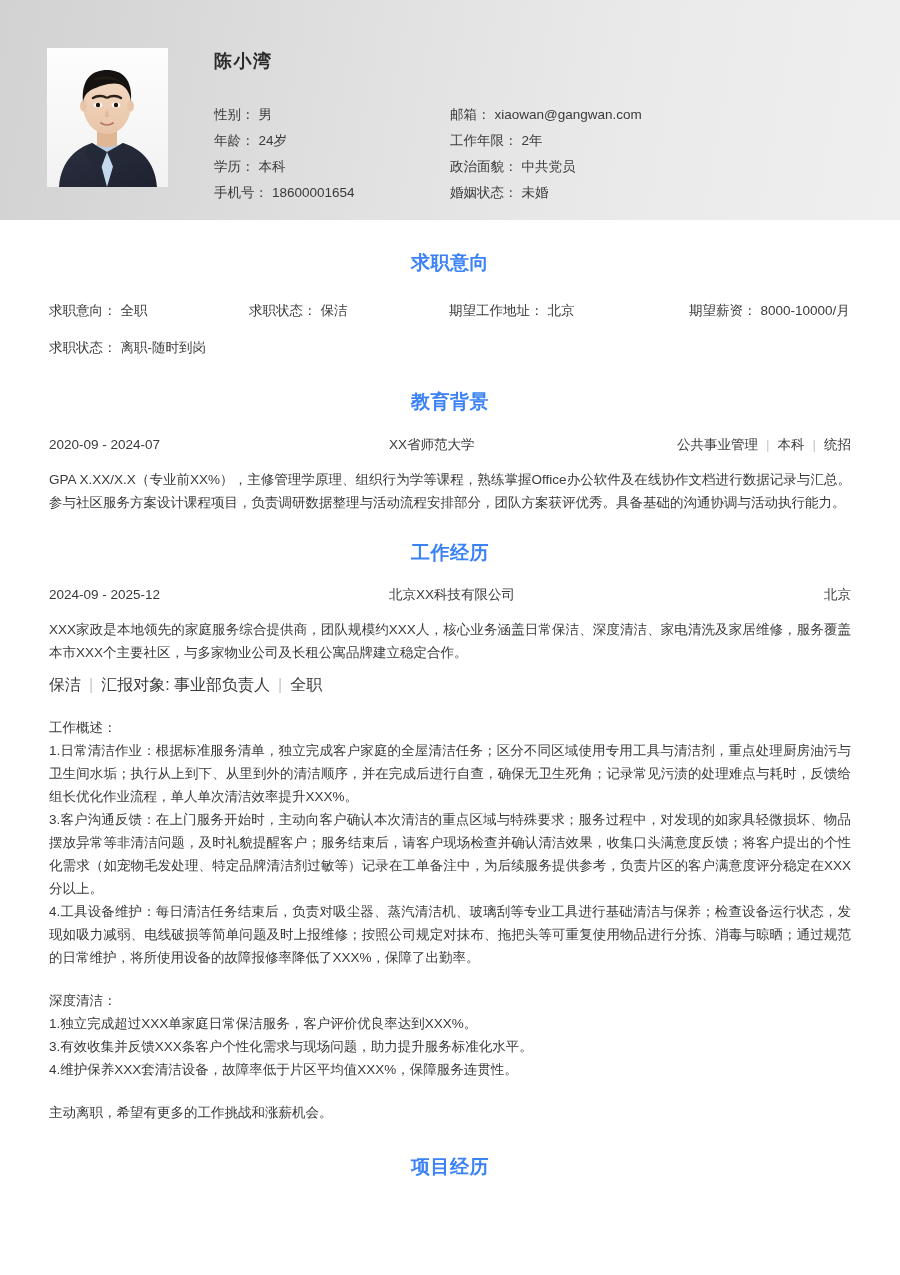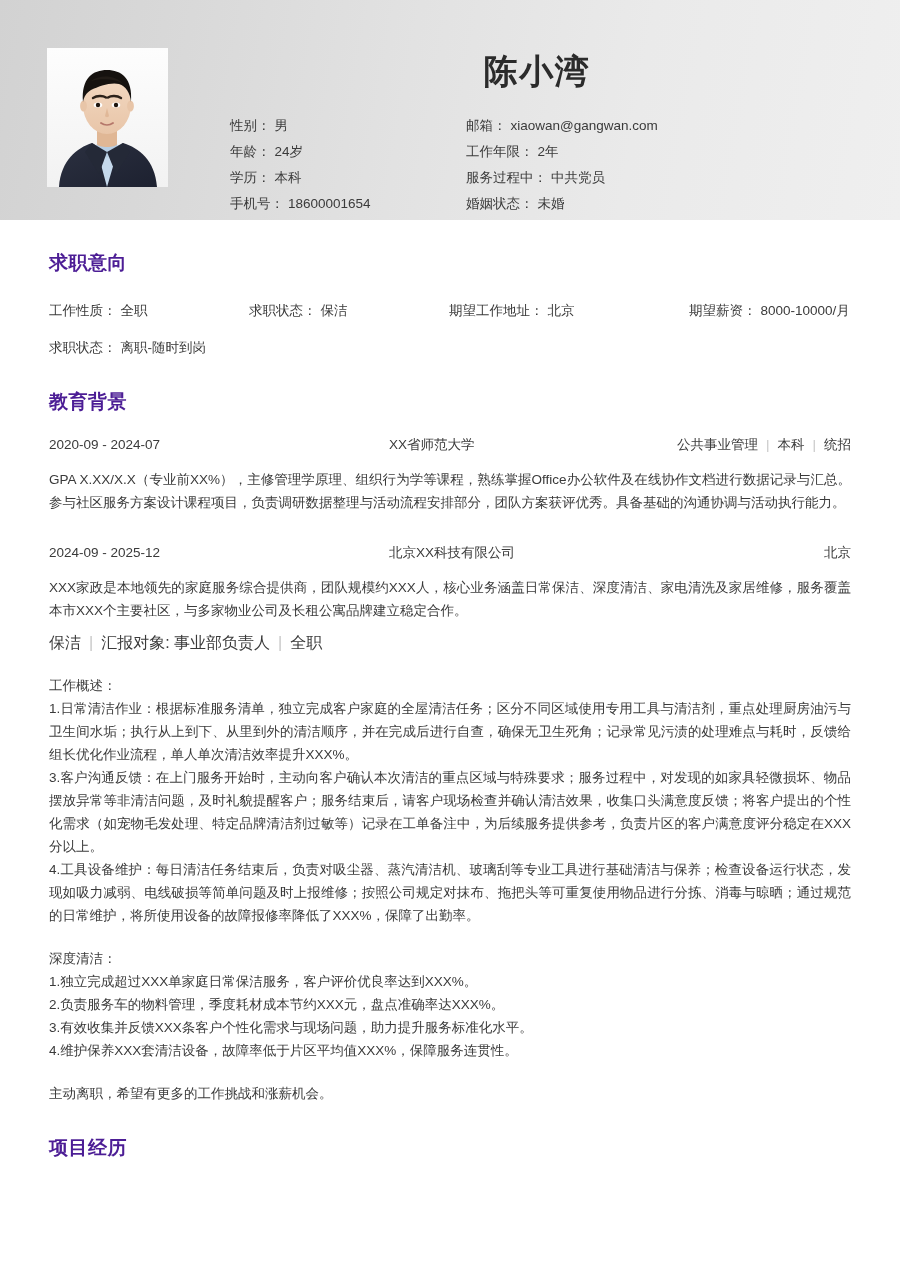--- a/index.html
+++ b/index.html
@@ -46,37 +46,36 @@
   }
   .photo svg { display: block; width: 121px; height: 139px; }
 
   .header-main {
     flex: 1;
     padding-left: 46px;
     padding-top: 3px;
   }
 
   .name {
-    font-size: 34px;
+    font-size: 18px;
     font-weight: bold;
     color: #2b2b2b;
     letter-spacing: 1.5px;
     line-height: 1.2;
-    margin-bottom: 21px;
-    text-align: center;
+    margin-bottom: 29px;
   }
 
   .info-grid {
     display: flex;
   }
   .info-col {
     display: flex;
     flex-direction: column;
   }
-  .info-col.left { width: 236px; margin-left: 16px; }
+  .info-col.left { width: 236px; }
   .info-col.right { flex: 1; }
 
   .info-item {
     font-size: 13.5px;
     color: #3a3a3a;
     line-height: 26px;
     white-space: nowrap;
   }
   .info-item .lbl { color: #3a3a3a; }
   .info-item .val { color: #3a3a3a; margin-left: 4px; }
@@ -84,23 +83,24 @@
   
   .content {
     padding: 0 49px 0 49px;
   }
 
   .section { padding-top: 0; }
 
   .sec-title {
     font-size: 19px;
     font-weight: bold;
-    color: #4c1d95;
+    color: #3b82f6;
     letter-spacing: 0.5px;
     line-height: 1.2;
+    text-align: center;
   }
 
   
   .kv-row {
     display: flex;
     margin-top: 0;
   }
   .kv-cell {
     font-size: 13.5px;
     color: #3a3a3a;
@@ -231,38 +231,38 @@
         </div>
 
         <div class="info-col right">
           <div class="info-item">
             <span class="lbl">邮箱：</span><span class="val">xiaowan@gangwan.com</span>
           </div>
           <div class="info-item">
             <span class="lbl">工作年限：</span><span class="val">2年</span>
           </div>
           <div class="info-item">
-            <span class="lbl">服务过程中：</span><span class="val">中共党员</span>
+            <span class="lbl">政治面貌：</span><span class="val">中共党员</span>
           </div>
           <div class="info-item">
             <span class="lbl">婚姻状态：</span><span class="val">未婚</span>
           </div>
         </div>
       </div>
     </div>
   </div>
 
   <div class="content">
 
     <div class="section mt32">
       <div class="sec-title">求职意向</div>
 
       <div class="kv-row mt24">
         <div class="kv-cell c1">
-          <span class="lbl">工作性质：</span><span class="val">全职</span>
+          <span class="lbl">求职意向：</span><span class="val">全职</span>
         </div>
         <div class="kv-cell c2">
           <span class="lbl">求职状态：</span><span class="val">保洁</span>
         </div>
         <div class="kv-cell c3">
           <span class="lbl">期望工作地址：</span><span class="val">北京</span>
         </div>
         <div class="kv-cell c4">
           <span class="lbl">期望薪资：</span><span class="val">8000-10000/月</span>
         </div>
@@ -285,20 +285,21 @@
         </div>
         <div class="exp-right">
           <span>公共事业管理</span><span class="sep">|</span><span>本科</span><span class="sep">|</span><span>统招</span>
         </div>
       </div>
 
       <div class="para mt12">GPA X.XX/X.X（专业前XX%），主修管理学原理、组织行为学等课程，熟练掌握Office办公软件及在线协作文档进行数据记录与汇总。参与社区服务方案设计课程项目，负责调研数据整理与活动流程安排部分，团队方案获评优秀。具备基础的沟通协调与活动执行能力。</div>
     </div>
 
     <div class="section mt28">
+      <div class="sec-title">工作经历</div>
 
       <div class="exp-head mt20">
         <div class="exp-date">2024-09 - 2025-12</div>
         <div class="exp-org">
           <span class="exp-org-inner">北京XX科技有限公司</span>
         </div>
         <div class="exp-right">北京</div>
       </div>
 
       <div class="para mt12">XXX家政是本地领先的家庭服务综合提供商，团队规模约XXX人，核心业务涵盖日常保洁、深度清洁、家电清洗及家居维修，服务覆盖本市XXX个主要社区，与多家物业公司及长租公寓品牌建立稳定合作。</div>
@@ -307,21 +308,20 @@
         <span>保洁</span><span class="sep">|</span><span>汇报对象: 事业部负责人</span><span class="sep">|</span><span>全职</span>
       </div>
 
       <div class="para mt20">工作概述：</div>
       <div class="para">1.日常清洁作业：根据标准服务清单，独立完成客户家庭的全屋清洁任务；区分不同区域使用专用工具与清洁剂，重点处理厨房油污与卫生间水垢；执行从上到下、从里到外的清洁顺序，并在完成后进行自查，确保无卫生死角；记录常见污渍的处理难点与耗时，反馈给组长优化作业流程，单人单次清洁效率提升XXX%。</div>
       <div class="para">3.客户沟通反馈：在上门服务开始时，主动向客户确认本次清洁的重点区域与特殊要求；服务过程中，对发现的如家具轻微损坏、物品摆放异常等非清洁问题，及时礼貌提醒客户；服务结束后，请客户现场检查并确认清洁效果，收集口头满意度反馈；将客户提出的个性化需求（如宠物毛发处理、特定品牌清洁剂过敏等）记录在工单备注中，为后续服务提供参考，负责片区的客户满意度评分稳定在XXX分以上。</div>
       <div class="para">4.工具设备维护：每日清洁任务结束后，负责对吸尘器、蒸汽清洁机、玻璃刮等专业工具进行基础清洁与保养；检查设备运行状态，发现如吸力减弱、电线破损等简单问题及时上报维修；按照公司规定对抹布、拖把头等可重复使用物品进行分拣、消毒与晾晒；通过规范的日常维护，将所使用设备的故障报修率降低了XXX%，保障了出勤率。</div>
 
       <div class="para mt20">深度清洁：</div>
       <div class="para">1.独立完成超过XXX单家庭日常保洁服务，客户评价优良率达到XXX%。</div>
-      <div class="para">2.负责服务车的物料管理，季度耗材成本节约XXX元，盘点准确率达XXX%。</div>
       <div class="para">3.有效收集并反馈XXX条客户个性化需求与现场问题，助力提升服务标准化水平。</div>
       <div class="para">4.维护保养XXX套清洁设备，故障率低于片区平均值XXX%，保障服务连贯性。</div>
 
       <div class="para mt20">主动离职，希望有更多的工作挑战和涨薪机会。</div>
     </div>
 
     <div class="section mt32">
       <div class="sec-title">项目经历</div>
 
     </div>

